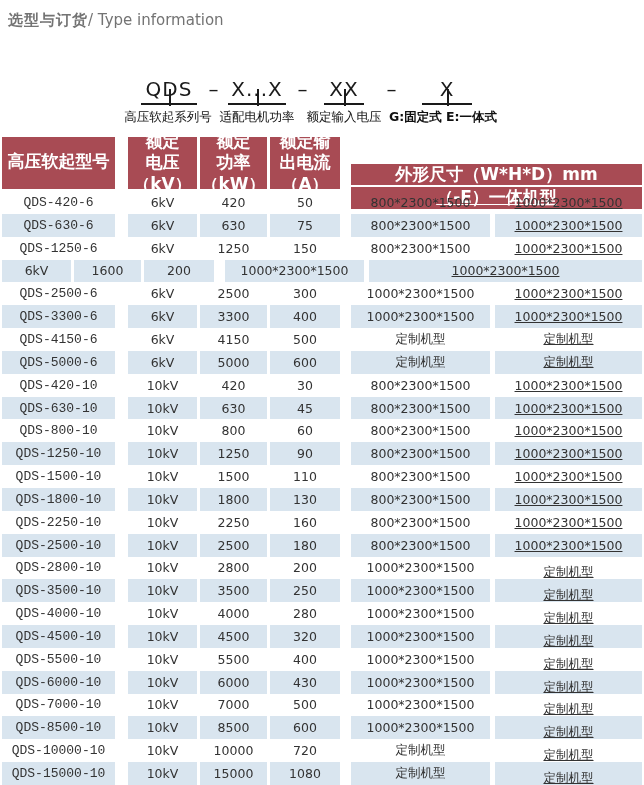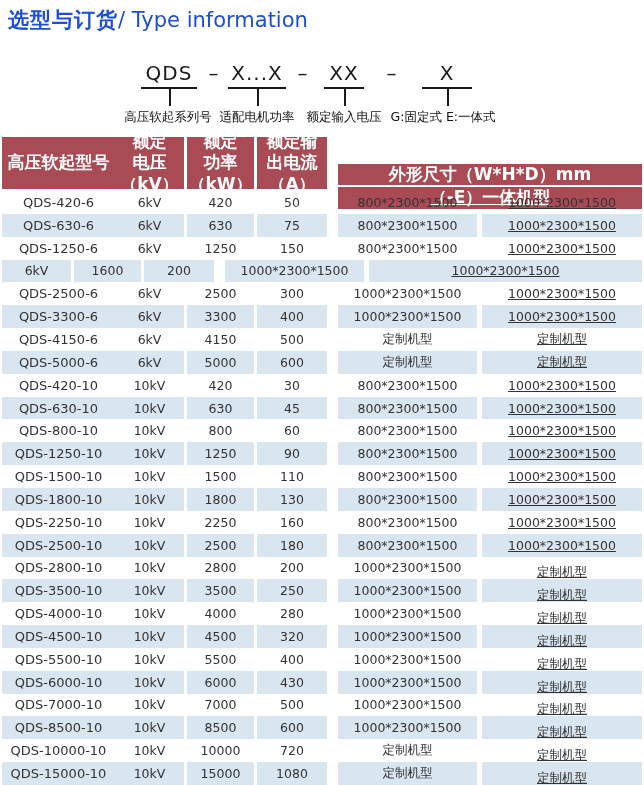--- a/index.html
+++ b/index.html
@@ -7,35 +7,35 @@
     width:644px;height:785px;
     background:#ffffff;
     font-family:"DejaVu Sans","Liberation Sans",sans-serif;
     color:#333;
     overflow:hidden;
     position:relative;
   }
   
   .page-title{
     padding:5px 0 0 8px;
-    font-size:21px;
+    font-size:15px;
     line-height:30px;
-    color:#1d4ed8;
+    color:#737373;
     white-space:nowrap;
   }
   .page-title .zh{font-weight:bold;letter-spacing:1px;}
   .page-title .en{font-weight:normal;}
   
   .diagram{
     position:relative;
     height:72px;
     margin-top:26px;
   }
   .code-seg,.code-dash{
-    position:absolute;top:0;height:26px;
+    position:absolute;top:16px;height:26px;
     font-size:20px;line-height:24px;
     color:#1a1a1a;text-align:center;
     letter-spacing:1px;
   }
   .code-seg{border-bottom:2px solid #1a1a1a;}
   .seg1{left:141px;width:56px;}
   .dash1{left:199px;width:30px;}
   .seg2{left:228px;width:58px;}
   .dash2{left:288px;width:30px;}
   .seg3{left:324px;width:40px;}
@@ -45,31 +45,31 @@
     position:absolute;top:28px;height:17px;width:0;
     border-left:2px solid #1a1a1a;
   }
   .tick1{left:169px;} .tick2{left:257px;} .tick3{left:344px;} .tick4{left:447px;}
   .code-label{
     position:absolute;top:48px;
     transform:translateX(-50%);
     font-size:12.5px;line-height:16px;
     color:#111;white-space:nowrap;
   }
-  .lab1{left:168px;} .lab2{left:257px;} .lab3{left:344px;} .lab4{left:443px;}
+  .lab1{left:168px;} .lab2{left:257px;} .lab3{left:344px;} .lab4{left:443px;font-weight:bold;}
   
   .table-wrap{margin:4px 0 0 0;padding:0 2px;}
   .thead{display:flex;height:52px;margin-bottom:2px;}
   .th{
     background:#a84b54;color:#ffffff;
     display:flex;align-items:center;justify-content:center;
     text-align:center;font-size:17px;font-weight:bold;
     line-height:1.25;white-space:pre-line;
   }
-  .c1{width:113px;margin-right:0;}
+  .c1{width:113px;margin-right:13px;font-family:Liberation Mono, monospace;}
   .c2{width:69px;margin-right:3px;}
   .c3{width:67px;margin-right:3px;}
   .c4{width:70px;margin-right:11px;}
   .c5{width:139px;margin-right:5px;}
   .c6{flex:1;text-decoration:underline;}
   .thead .c1,.thead .c2,.thead .c3,.thead .c4{height:52px;}
   .dims-group{flex:1;display:flex;flex-direction:column;margin-top:27px;}
   .dims-title{height:24px;margin-bottom:2px;}
   .dims-sub{display:flex;flex:1;}
   .tbody{}

